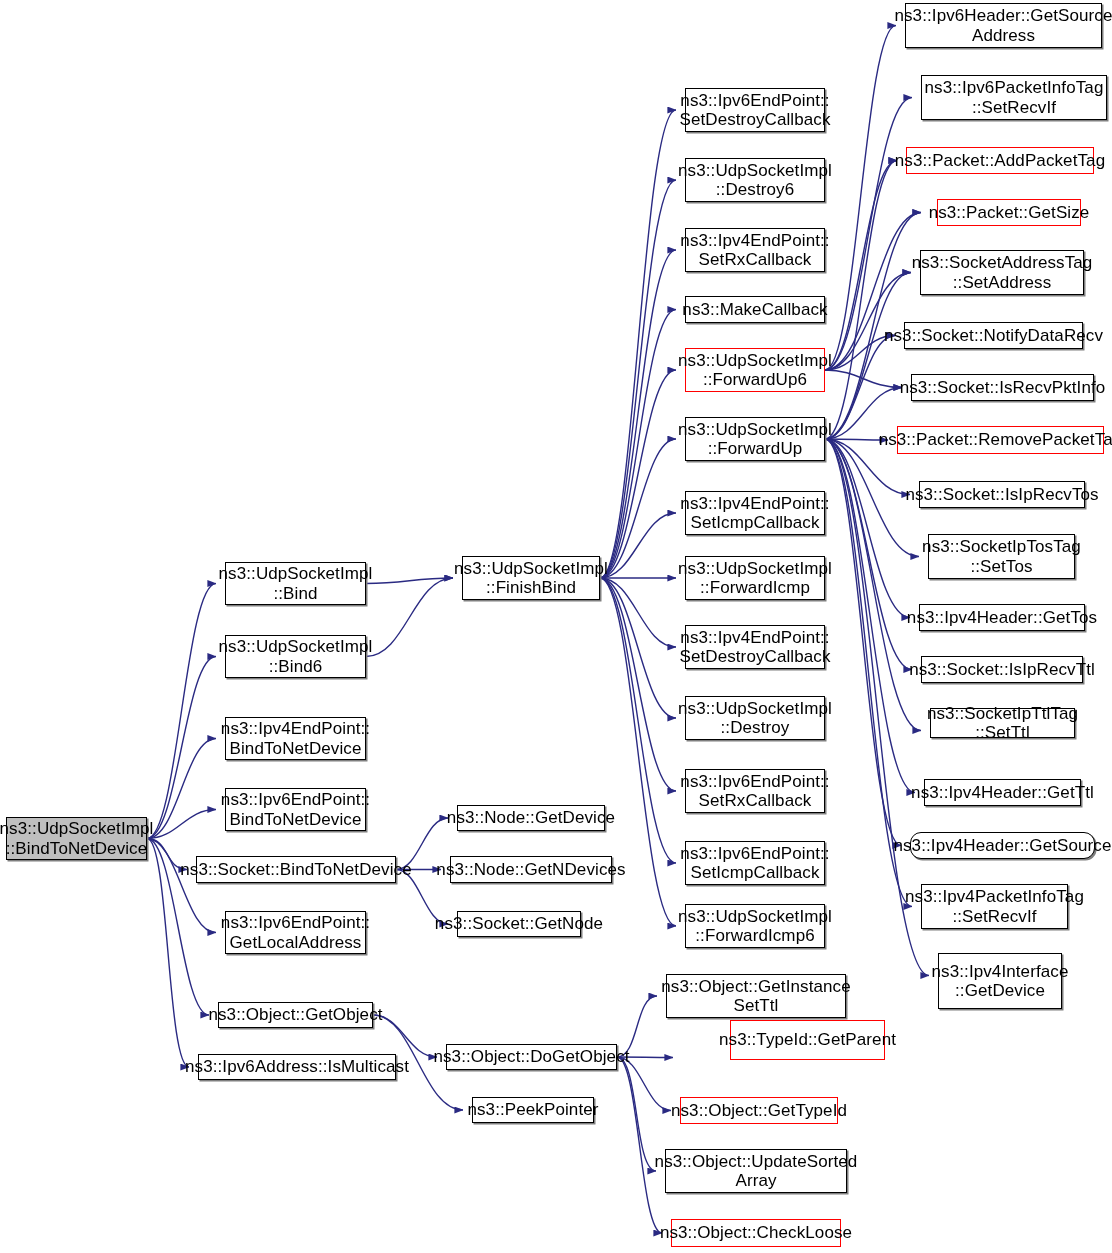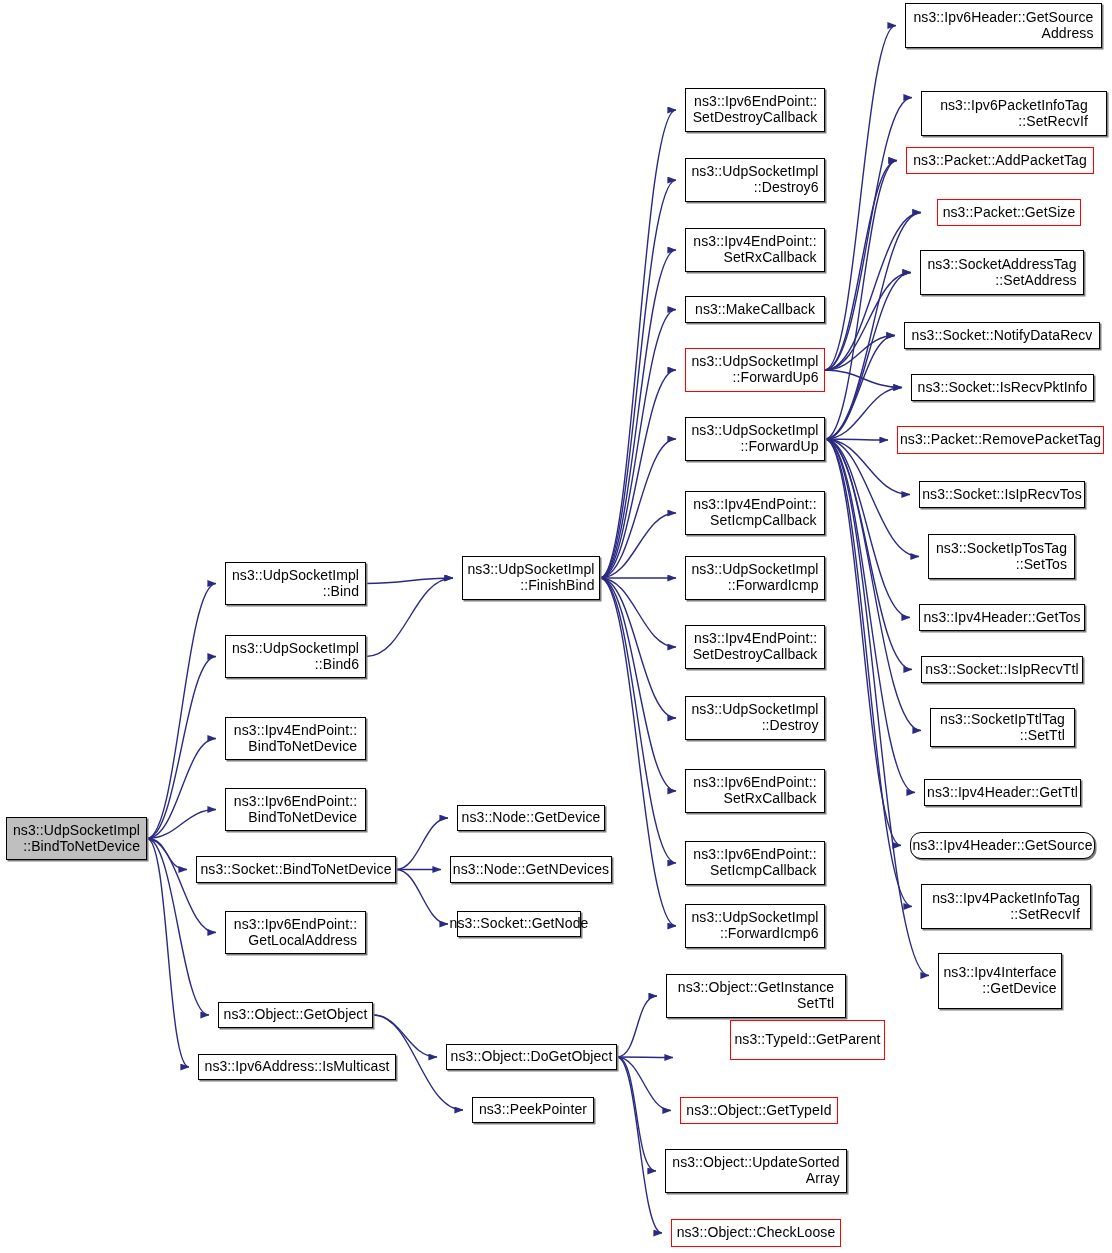--- a/index.html
+++ b/index.html
@@ -1,21 +1,21 @@
 <!DOCTYPE html>
 <html><head>
 <meta charset="utf-8">
 <style>
   html,body{margin:0;padding:0;background:#ffffff;}
   #canvas{position:relative;width:1112px;height:1253px;background:#ffffff;
           font-family:"Liberation Sans","DejaVu Sans",sans-serif;overflow:hidden;}
   svg.edges{position:absolute;left:0;top:0;width:1112px;height:1253px;pointer-events:none;}
   .node{position:absolute;box-sizing:border-box;border:1px solid #000000;background:#ffffff;
-        display:flex;align-items:center;justify-content:center;text-align:right;
-        font-size:14px;color:#000000;line-height:1.12;letter-spacing:0.1px;
+        display:flex;align-items:center;justify-content:center;text-align:center;
+        font-size:17px;color:#000000;line-height:1.12;letter-spacing:0.1px;
         box-shadow:1.5px 1.5px 0 0 #7f7f7f;padding:1px 4px;}
   .node.red{border:1.6px solid #ff0000;box-shadow:none;}
   .node.root{background:#bfbfbf;border:1px solid #000000;}
   .node span{display:block;width:100%;}
 </style>
 </head>
 <body>
 
 <div id="canvas">
   <svg class="edges" id="edge-layer" viewBox="0 0 1112 1253">
@@ -268,21 +268,21 @@
         <div>
           <span>ns3::Object::CheckLoose</span>
         </div>
       </div>
       <div class="node" style="left: 905px; top: 3px; width: 197px; height: 45px;">
         <div>
           <span>ns3::Ipv6Header::GetSource</span>
           <span>Address</span>
         </div>
       </div>
-      <div class="node" style="left: 921px; top: 91px; width: 186px; height: 45px;">
+      <div class="node" style="left: 921px; top: 75px; width: 186px; height: 45px;">
         <div>
           <span>ns3::Ipv6PacketInfoTag</span>
           <span>::SetRecvIf</span>
         </div>
       </div>
       <div class="node red" style="left: 906px; top: 147px; width: 188px; height: 27px;">
         <div>
           <span>ns3::Packet::AddPacketTag</span>
         </div>
       </div>
@@ -290,21 +290,21 @@
         <div>
           <span>ns3::Packet::GetSize</span>
         </div>
       </div>
       <div class="node" style="left: 920px; top: 250px; width: 164px; height: 45px;">
         <div>
           <span>ns3::SocketAddressTag</span>
           <span>::SetAddress</span>
         </div>
       </div>
-      <div class="node" style="left: 904px; top: 322px; width: 196px; height: 27px;">
+      <div class="node" style="left: 904px; top: 322px; width: 179px; height: 27px;">
         <div>
           <span>ns3::Socket::NotifyDataRecv</span>
         </div>
       </div>
       <div class="node" style="left: 911px; top: 374px; width: 183px; height: 27px;">
         <div>
           <span>ns3::Socket::IsRecvPktInfo</span>
         </div>
       </div>
       <div class="node red" style="left: 897px; top: 426px; width: 207px; height: 28px;">
@@ -326,37 +326,37 @@
       <div class="node" style="left: 919px; top: 604px; width: 166px; height: 27px;">
         <div>
           <span>ns3::Ipv4Header::GetTos</span>
         </div>
       </div>
       <div class="node" style="left: 921px; top: 656px; width: 162px; height: 27px;">
         <div>
           <span>ns3::Socket::IsIpRecvTtl</span>
         </div>
       </div>
-      <div class="node" style="left: 930px; top: 708px; width: 145px; height: 39px;">
+      <div class="node" style="left: 930px; top: 708px; width: 145px; height: 30px;">
         <div>
           <span>ns3::SocketIpTtlTag</span>
           <span>::SetTtl</span>
         </div>
       </div>
       <div class="node" style="left: 924px; top: 779px; width: 157px; height: 27px;">
         <div>
           <span>ns3::Ipv4Header::GetTtl</span>
         </div>
       </div>
       <div class="node" style="left: 910px; top: 832px; width: 185px; height: 27px; border-radius: 11px;">
         <div>
           <span>ns3::Ipv4Header::GetSource</span>
         </div>
       </div>
-      <div class="node" style="left: 921px; top: 884px; width: 170px; height: 45px;">
+      <div class="node" style="left: 921px; top: 884px; width: 147px; height: 45px;">
         <div>
           <span>ns3::Ipv4PacketInfoTag</span>
           <span>::SetRecvIf</span>
         </div>
       </div>
       <div class="node" style="left: 938px; top: 953px; width: 124px; height: 56px;">
         <div>
           <span>ns3::Ipv4Interface</span>
           <span>::GetDevice</span>
         </div>

